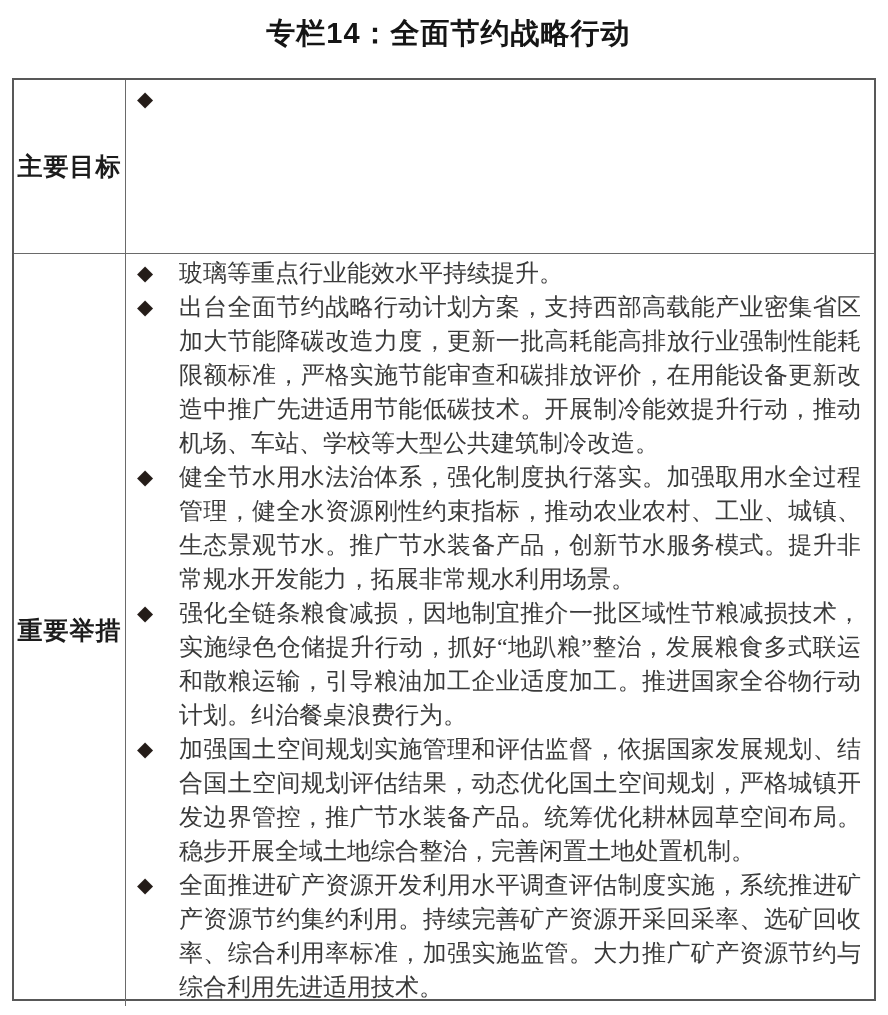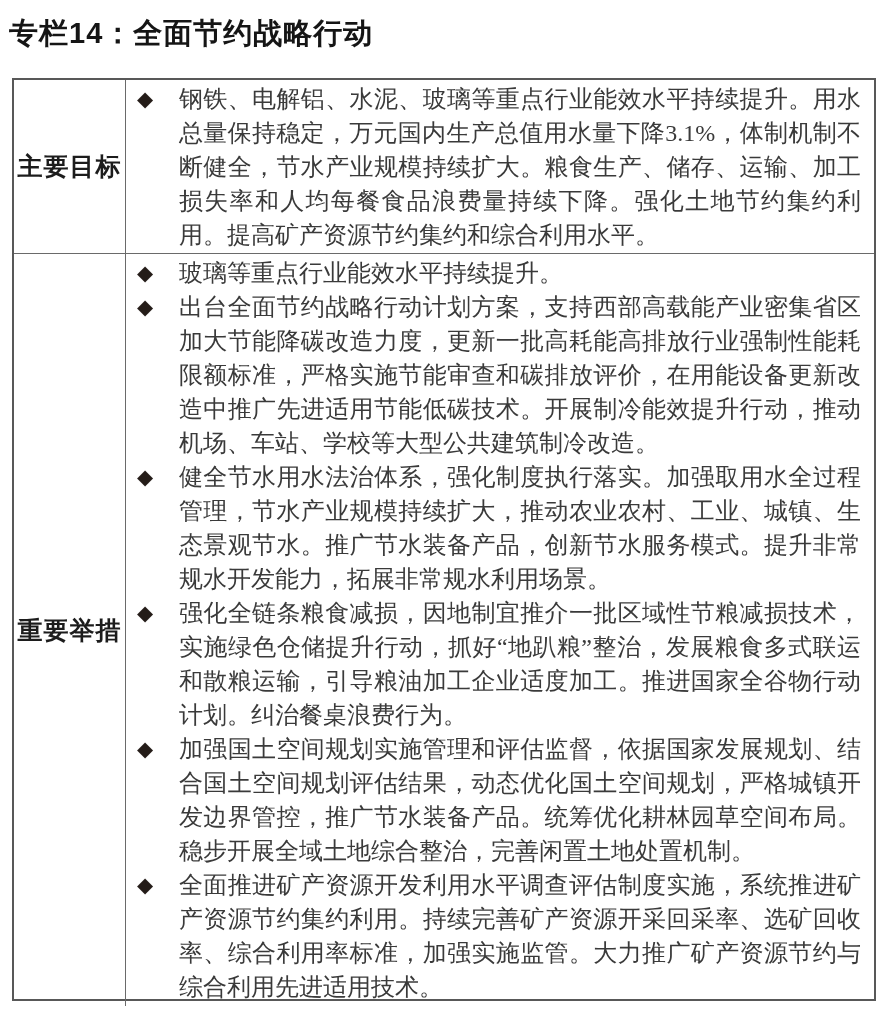--- a/index.html
+++ b/index.html
@@ -11,20 +11,21 @@
     position: relative;
     width: 888px;
     height: 1015px;
     background: #ffffff;
     overflow: hidden;
     font-family: "Liberation Serif", serif;
   }
   .page-title {
     margin: 0;
     padding-top: 14px;
+    text-align: center;
     font-family: "Liberation Sans", sans-serif;
     font-weight: 700;
     font-size: 29px;
     letter-spacing: 1px;
     color: #151515;
     padding-left: 9px;
   }
   .box-table {
     position: absolute;
     left: 12px;
@@ -92,41 +93,40 @@
   <h1 class="page-title">专栏14：全面节约战略行动</h1>
 
   <div class="box-table">
 
     <div class="box-row">
       <div class="label-cell">主要目标</div>
       <div class="content-cell">
         <ul class="bullet-list">
           <li class="bullet-item">
             <span class="bullet">◆</span>
-            <span>钢铁、电解铝、水泥、玻璃等重点行业能效水平持续提升。用水总量保持稳定，万元国内生产总值用水量下降3.1%，体制机制不断健全，节水产业规模持续扩大。粮食生产、储存、运输、加工损失率和人均每餐食品浪费量持续下降。强化土地节约集约利用。提高矿产资源节约集约和综合利用水平。</span>
           </li>
         </ul>
       </div>
     </div>
 
     <div class="box-row">
       <div class="label-cell">重要举措</div>
       <div class="content-cell">
         <ul class="bullet-list">
           <li class="bullet-item">
             <span class="bullet">◆</span>
             <span>玻璃等重点行业能效水平持续提升。</span>
           </li>
           <li class="bullet-item">
             <span class="bullet">◆</span>
             <span>出台全面节约战略行动计划方案，支持西部高载能产业密集省区加大节能降碳改造力度，更新一批高耗能高排放行业强制性能耗限额标准，严格实施节能审查和碳排放评价，在用能设备更新改造中推广先进适用节能低碳技术。开展制冷能效提升行动，推动机场、车站、学校等大型公共建筑制冷改造。</span>
           </li>
           <li class="bullet-item">
             <span class="bullet">◆</span>
-            <span>健全节水用水法治体系，强化制度执行落实。加强取用水全过程管理，节水产业规模持续扩大，推动农业农村、工业、城镇、生态景观节水。推广节水装备产品，创新节水服务模式。提升非常规水开发能力，拓展非常规水利用场景。</span>
+            <span>健全节水用水法治体系，强化制度执行落实。加强取用水全过程管理，健全水资源刚性约束指标，推动农业农村、工业、城镇、生态景观节水。推广节水装备产品，创新节水服务模式。提升非常规水开发能力，拓展非常规水利用场景。</span>
           </li>
           <li class="bullet-item">
             <span class="bullet">◆</span>
             <span>强化全链条粮食减损，因地制宜推介一批区域性节粮减损技术，实施绿色仓储提升行动，抓好“地趴粮”整治，发展粮食多式联运和散粮运输，引导粮油加工企业适度加工。推进国家全谷物行动计划。纠治餐桌浪费行为。</span>
           </li>
           <li class="bullet-item">
             <span class="bullet">◆</span>
             <span>加强国土空间规划实施管理和评估监督，依据国家发展规划、结合国土空间规划评估结果，动态优化国土空间规划，严格城镇开发边界管控，推广节水装备产品。统筹优化耕林园草空间布局。稳步开展全域土地综合整治，完善闲置土地处置机制。</span>
           </li>
           <li class="bullet-item">

